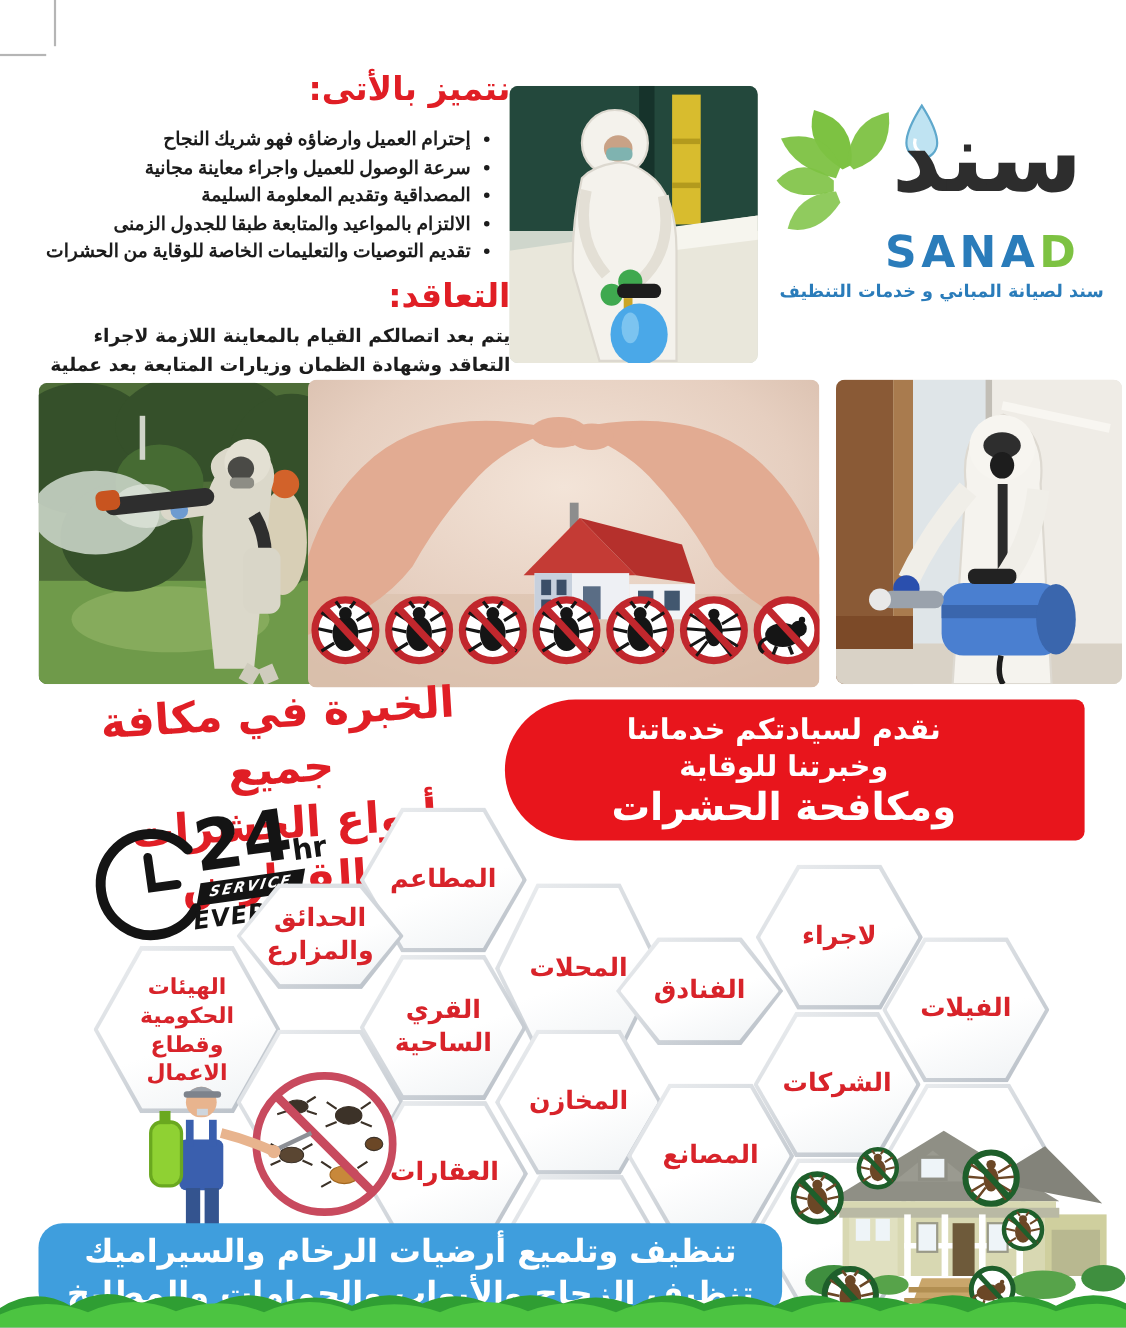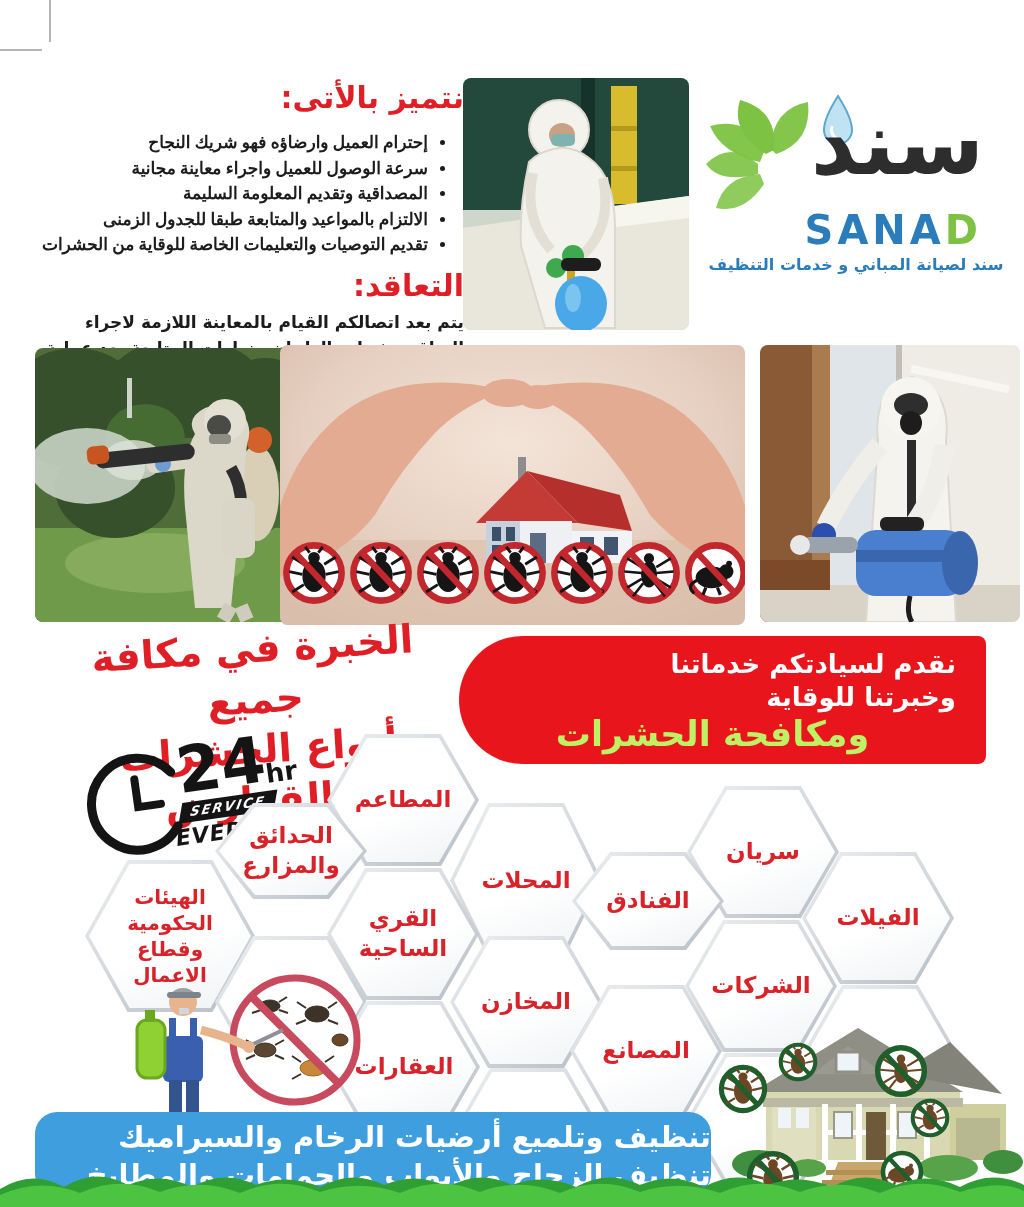--- a/index.html
+++ b/index.html
@@ -5,21 +5,21 @@
   html,body{margin:0;padding:0;background:#9c9c9c;}
   *{box-sizing:border-box;}
   #page{position:relative;width:1024px;height:1207px;margin:0 auto;background:#ffffff;
         overflow:hidden;font-family:"DejaVu Sans",sans-serif;}
   .abs{position:absolute;}
 
   
   .crop{background:#b5b5b5;}
 
   
-  #features{left:28px;top:80px;width:436px;direction:rtl;text-align:right;color:#1c1c1c;}
+  #features{left:28px;top:64px;width:436px;direction:rtl;text-align:right;color:#1c1c1c;}
   .red-head{color:#e01e25;font-size:30px;font-weight:bold;margin:0 0 6px 0;}
   #features ul{list-style:disc;margin:15px 22px 10px 0;padding:0 14px 0 0;font-family:Liberation Serif, serif;}
   #features li{font-size:17px;font-weight:bold;line-height:1.5;}
   #contract-body{font-size:17px;font-weight:bold;line-height:1.55;margin:4px 0 0 0;text-align:right;}
 
   
   #logo{left:700px;top:92px;width:312px;height:205px;}
   #logo .arname{position:absolute;right:28px;top:8px;font-size:88px;font-weight:bold;color:#2d2d2d;
                 line-height:1;font-family:"DejaVu Sans",sans-serif;}
   #logo .latin{position:absolute;right:30px;top:118px;font-size:40px;font-weight:bold;color:#2a7cba;
@@ -38,22 +38,22 @@
   #expertise{left:52px;top:624px;width:410px;transform:rotate(-3.5deg);
              color:#e01e25;font-weight:bold;text-align:center;direction:rtl;line-height:1.3;}
   #expertise .l1{font-size:39px;}
   #expertise .l2{font-size:39px;}
   #expertise .l3{font-size:39px;}
 
   
   #offer{left:459px;top:636px;width:527px;height:128px;background:#e8151c;
          border-radius:64px 8px 8px 64px;color:#fff;direction:rtl;text-align:center;
          padding:12px 30px 0 10px;}
-  #offer .w{font-size:26px;font-weight:bold;line-height:1.25;text-align:right;}
-  #offer .y{font-size:35px;font-weight:bold;color:#bef264;line-height:1.15;margin-top:1px;}
+  #offer .w{font-size:26px;font-weight:bold;line-height:1.25;}
+  #offer .y{font-size:35px;font-weight:bold;color:#ffffff;line-height:1.15;margin-top:1px;}
 
   
   #badge24{left:82px;top:738px;width:270px;height:110px;transform:rotate(-8deg);color:#141414;}
   #badge24 .num{position:absolute;left:98px;top:-4px;font-size:64px;font-weight:bold;line-height:1;
                 font-family:"DejaVu Sans",sans-serif;}
   #badge24 .hr{position:absolute;left:186px;top:28px;font-size:26px;font-weight:bold;}
   #badge24 .ribbon{position:absolute;left:96px;top:60px;width:96px;height:20px;background:#141414;
                    transform:skewX(-18deg);color:#fff;font-size:13px;font-weight:bold;
                    font-style:italic;text-align:center;line-height:20px;letter-spacing:2px;}
   #badge24 .every{position:absolute;left:88px;top:82px;font-size:22px;font-weight:bold;font-style:italic;letter-spacing:1px;}
@@ -65,21 +65,21 @@
              background:linear-gradient(160deg,#ffffff 55%,#eff2f4);
              display:flex;align-items:center;justify-content:center;text-align:center;
              color:#d8232a;font-weight:bold;white-space:pre-line;direction:rtl;line-height:1.3;}
 
   
   .nopest{position:absolute;}
   .nopest svg{display:block;width:100%;height:100%;}
 
   
   #cleanbar{left:35px;top:1112px;width:676px;height:84px;background:#3f9edd;border-radius:22px;
-            color:#fff;direction:rtl;font-weight:bold;font-size:29px;
+            color:#fff;direction:rtl;text-align:center;font-weight:bold;font-size:29px;
             line-height:1.32;padding-top:6px;}
 
   
   #grass{left:0;bottom:0;width:1024px;height:40px;}
 </style>
 </head>
 <body>
 
 <div id="page">
 
@@ -359,33 +359,33 @@
         <div class="hex-inner" style="font-size: 23px;">المطاعم</div>
       </div>
       <div class="hex" style="left: 215px; top: 803px; width: 152px; height: 96px;">
         <div class="hex-inner" style="font-size: 23px;">الحدائق
 والمزارع</div>
       </div>
       <div class="hex" style="left: 450px; top: 803px; width: 152px; height: 155px;">
         <div class="hex-inner" style="font-size: 23px;">المحلات</div>
       </div>
       <div class="hex" style="left: 687px; top: 786px; width: 152px; height: 132px;">
-        <div class="hex-inner" style="font-size: 23px;">سريان</div>
+        <div class="hex-inner" style="font-size: 23px;">لاجراء</div>
       </div>
       <div class="hex" style="left: 85px; top: 860px; width: 170px; height: 152px;">
         <div class="hex-inner" style="font-size: 20px;">الهيئات
 الحكومية
 وقطاع
 الاعمال</div>
       </div>
       <div class="hex" style="left: 327px; top: 868px; width: 152px; height: 132px;">
         <div class="hex-inner" style="font-size: 23px;">القري
 الساحية</div>
       </div>
-      <div class="hex" style="left: 572px; top: 852px; width: 152px; height: 98px;">
+      <div class="hex" style="left: 560px; top: 852px; width: 152px; height: 98px;">
         <div class="hex-inner" style="font-size: 23px;">الفنادق</div>
       </div>
       <div class="hex" style="left: 802px; top: 852px; width: 152px; height: 132px;">
         <div class="hex-inner" style="font-size: 23px;">الفيلات</div>
       </div>
       <div class="hex" style="left: 215px; top: 936px; width: 152px; height: 132px;">
         <div class="hex-inner" style="font-size: 23px;">المدراس</div>
       </div>
       <div class="hex" style="left: 450px; top: 936px; width: 152px; height: 132px;">
         <div class="hex-inner" style="font-size: 23px;">المخازن</div>

